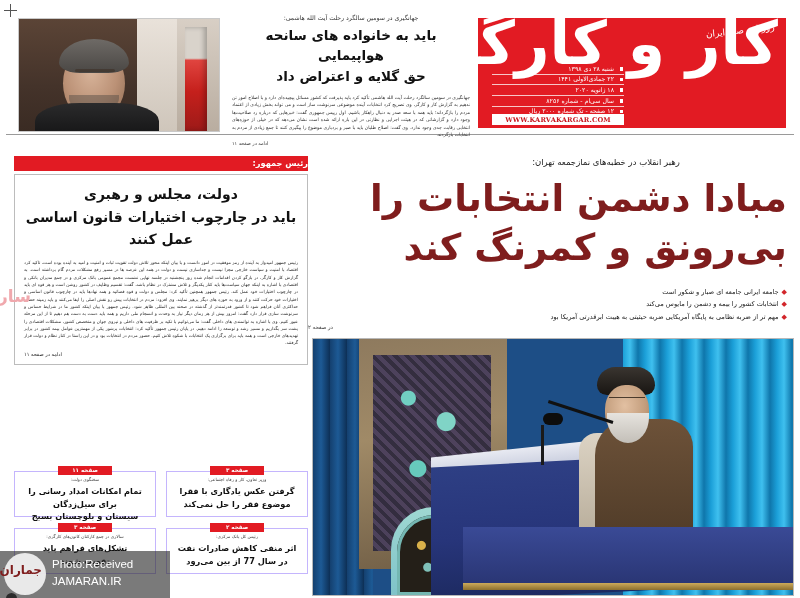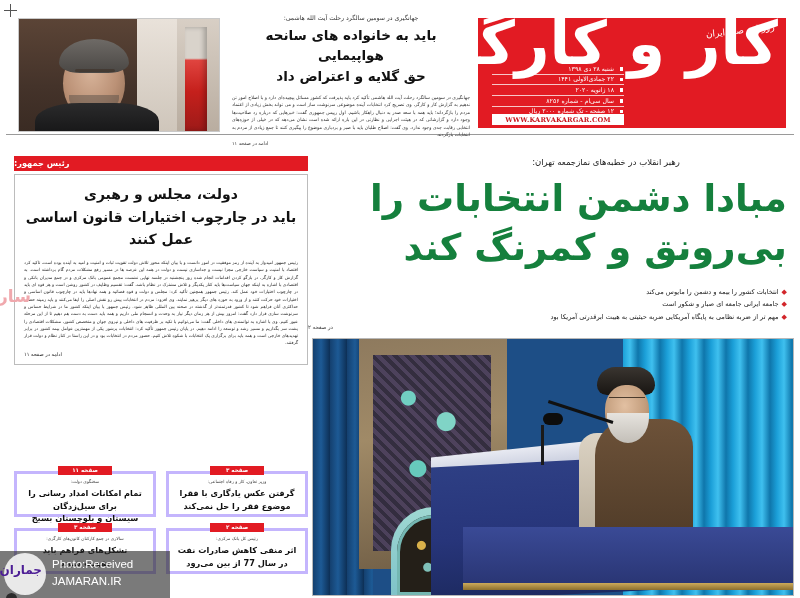--- a/index.html
+++ b/index.html
@@ -88,21 +88,21 @@
   .ts-kicker{font-size:6.2px;color:#333;text-align:center;margin-bottom:4px;}
   .ts-head{font-size:13.5px;font-weight:bold;color:#111;text-align:center;
     line-height:1.5;letter-spacing:-.2px;}
   .ts-body{margin-top:8px;font-size:4.6px;line-height:1.62;color:#2e2e2e;
     text-align:justify;}
   .ts-cont{font-size:4.8px;color:#333;text-align:left;margin-top:3px;}
 
   
   .mainhead{position:absolute;left:425px;top:157px;width:362px;text-align:center;}
   .mh-kicker{font-size:8.5px;color:#1a1a1a;margin-bottom:8px;}
-  .mh-h1{font-size:37px;font-weight:bold;color:#15803d;line-height:1.32;
+  .mh-h1{font-size:37px;font-weight:bold;color:#7f1d1d;line-height:1.32;
     letter-spacing:-1px;white-space:nowrap;}
   .bullets{position:absolute;left:425px;top:286px;width:362px;text-align:right;}
   .bullet{font-size:6.6px;color:#1a1a1a;line-height:1.72;white-space:nowrap;}
   .bullet .bdot{color:#d2262b;font-size:7px;margin-left:3px;}
   .seepage{position:absolute;left:308px;top:324px;font-size:5.4px;color:#333;}
 
   
   .mainpic{position:absolute;left:312px;top:338px;width:480px;height:256px;
     border:1px solid #b8b8b8;overflow:hidden;background:#1d4e86;}
   .mp-curtainR{position:absolute;right:0;top:0;width:170px;height:100%;
@@ -159,21 +159,21 @@
     background:#111;transform:rotate(18deg);transform-origin:right center;}
   .mp-mich{position:absolute;left:230px;top:74px;width:20px;height:12px;
     background:#0d0d0d;border-radius:6px;}
   .mp-stand{position:absolute;left:228px;top:86px;width:3px;height:40px;background:#1a1a1a;}
 
   
   .leftcol{position:absolute;left:14px;top:156px;width:294px;}
   .lc-kickerwrap{position:relative;height:18px;}
   .lc-kicker{
     position:absolute;right:0;top:0;width:294px;height:15px;background:#e21b23;
-    color:#fff;font-size:8.2px;font-weight:bold;text-align:left;line-height:15px;
+    color:#fff;font-size:8.2px;font-weight:bold;text-align:right;line-height:15px;
   }
   .lc-box{border:1px solid #bcbcbc;padding:8px 9px 7px;background:#fff;}
   .lc-head{font-size:14px;font-weight:bold;color:#111;text-align:center;
     line-height:1.62;letter-spacing:-.3px;}
   .lc-body{margin-top:8px;font-size:4.4px;line-height:1.66;color:#2c2c2c;
     text-align:justify;}
   .lc-cont{font-size:5px;color:#222;text-align:left;margin-top:4px;}
 
   
   .edgemark{position:absolute;left:-2px;top:286px;font-size:17px;font-weight:bold;
@@ -181,33 +181,33 @@
 
   
   .boxgrid{position:absolute;left:14px;top:466px;width:294px;}
   .boxrow{display:flex;justify-content:space-between;margin-bottom:6px;}
   .nbox{width:142px;position:relative;}
   .nb-badge{
     width:54px;margin:0 auto 0 auto;background:#e21b23;color:#fff;
     font-size:5.6px;font-weight:bold;text-align:center;line-height:9px;height:9px;
     position:relative;z-index:2;
   }
-  .nb-inner{border:3px solid #c4b5fd;padding:5px 6px 6px;margin-top:-4px;
+  .nb-inner{border:1px solid #c4b5fd;padding:5px 6px 6px;margin-top:-4px;
     background:#fff;height:46px;box-sizing:border-box;}
   .nb-kicker{font-size:4.4px;color:#444;text-align:center;margin-bottom:3px;}
   .nb-head{font-size:8.2px;font-weight:bold;color:#111;text-align:center;
     line-height:1.55;letter-spacing:-.2px;}
 
   
   .wm{position:absolute;left:0px;top:551px;width:170px;height:47px;
     background:rgba(40,40,40,.62);}
   .wm-circle{position:absolute;left:4px;top:2px;width:42px;height:42px;
     border-radius:50%;background:rgba(245,245,245,.9);}
   .wm-logo{position:absolute;left:8px;top:12px;width:34px;text-align:center;
-    font-size:12px;font-weight:bold;color:#4c1d95;}
+    font-size:12px;font-weight:bold;color:#7f1d1d;}
   .wm-t1{position:absolute;left:52px;top:7px;color:#fff;font-size:11.5px;
     font-family:"Liberation Sans",sans-serif;}
   .wm-t2{position:absolute;left:52px;top:24px;color:#fff;font-size:11.5px;
     font-family:"Liberation Sans",sans-serif;}
   .wm-dot{position:absolute;left:6px;top:42px;width:11px;height:11px;
     border-radius:50%;background:#2b2b2b;}
 </style>
 </head>
 <body>
 
@@ -251,24 +251,24 @@
   </div>
 
   <div class="mainhead">
     <div class="mh-kicker">رهبر انقلاب در خطبه‌های نمازجمعه تهران:</div>
     <div class="mh-h1">مبادا دشمن انتخابات را</div>
     <div class="mh-h1">بی‌رونق و کمرنگ کند</div>
   </div>
 
   <div class="bullets">
     <div class="bullet">
+      <span class="bdot">◆</span><span>جامعه ایرانی جامعه ای صبار و شکور است</span>
+    </div>
+    <div class="bullet">
       <span class="bdot">◆</span><span>انتخابات کشور را بیمه و دشمن را مایوس می‌کند</span>
-    </div>
-    <div class="bullet">
-      <span class="bdot">◆</span><span>جامعه ایرانی جامعه ای صبار و شکور است</span>
     </div>
     <div class="bullet">
       <span class="bdot">◆</span><span>مهم تر از ضربه نظامی به پایگاه آمریکایی ضربه حیثیتی به هیبت ابرقدرتی آمریکا بود</span>
     </div>
   </div>
 
   <div class="seepage">در صفحه ۲</div>
 
   <div class="mainpic">
     <div class="mp-curtainL"></div>

